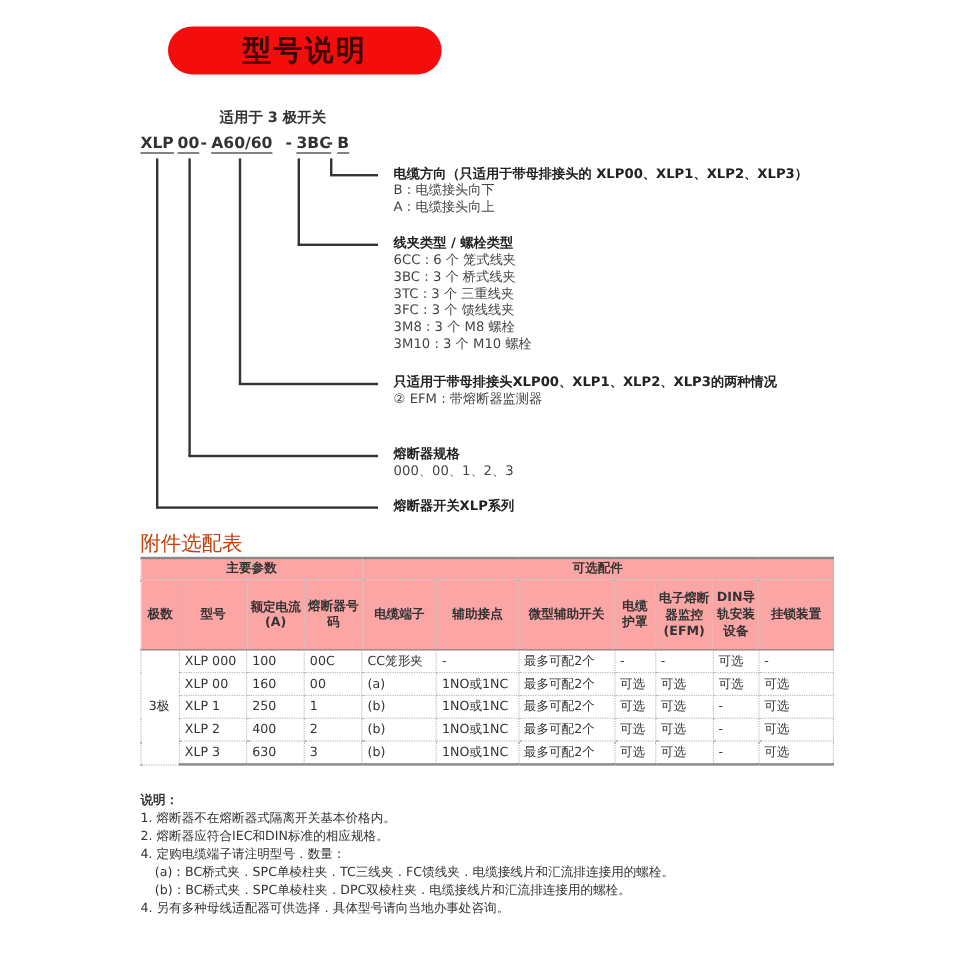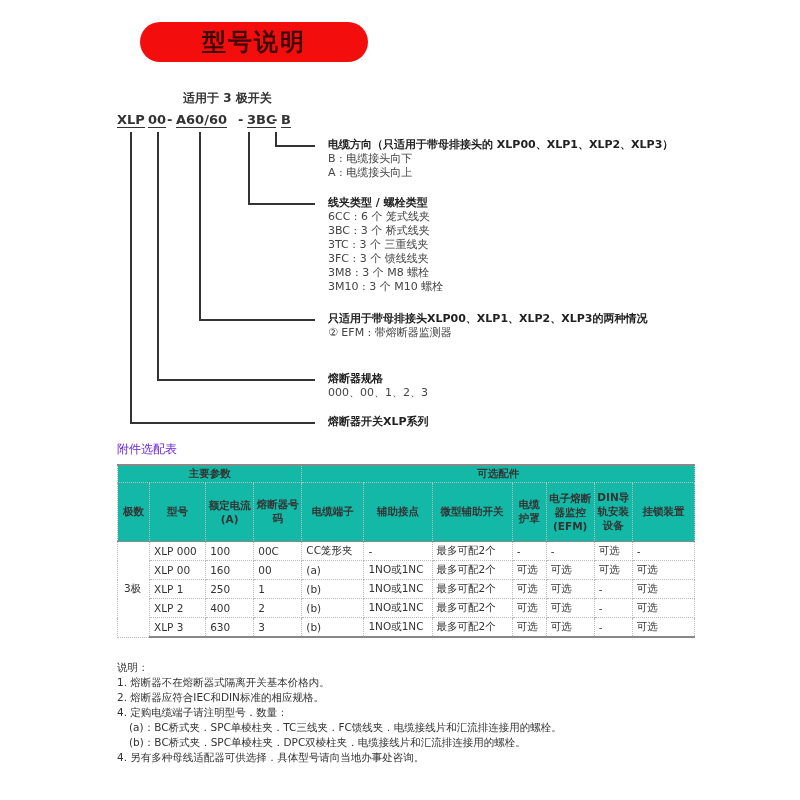--- a/index.html
+++ b/index.html
@@ -8,32 +8,32 @@
   .banner { position:absolute; left:140px; top:22px; width:228px; height:40px;
             background:#f40d0d; border-radius:20px; display:flex; align-items:center; justify-content:center; }
   .banner span { color:#3a0606; font-size:24px; font-weight:bold; letter-spacing:2px; }
   .subtitle { position:absolute; left:183px; top:90px; font-size:12px; font-weight:bold; color:#333; }
   .code { position:absolute; top:112px; font-size:13px; font-weight:bold; color:#333; }
   .code u { text-decoration:none; border-bottom:1.5px solid #333; padding-bottom:0px; }
   .ln { position:absolute; background:#333; }
   .desc { position:absolute; font-size:11px; line-height:14px; color:#444; }
   .desc .h { font-weight:bold; color:#222; }
   .row { white-space:nowrap; }
-  .tbl-title { position:absolute; left:117px; top:441px; font-size:12px; color:#6d28d9; }
+  .tbl-title { position:absolute; left:117px; top:441px; font-size:17px; color:#c2410c; }
   table.acc { position:absolute; left:117px; top:464px; width:578px; border-collapse:collapse;
               font-size:10.5px; color:#333; }
   table.acc th, table.acc td { border:1px dotted #bbb; text-align:center; padding:0 2px; }
-  table.acc thead th { background:#14b8a6; font-weight:bold; color:#333; }
+  table.acc thead th { background:#fca5a5; font-weight:bold; color:#333; }
   table.acc thead tr.top th { height:16px; border-top:2px solid #888; }
   table.acc thead tr.sub th { height:58px; border-bottom:1.5px solid #888; }
   table.acc tbody td { height:18px; text-align:left; padding-left:4px; }
   table.acc tbody td.c { text-align:center; padding-left:0; }
   table.acc tbody tr:last-child td { border-bottom:2px solid #888; }
   .notes { position:absolute; left:117px; top:660px; font-size:10.5px; line-height:15px; color:#333; }
-  .notes .t { font-weight:normal; }
+  .notes .t { font-weight:bold; }
   .notes .ind { padding-left:12px; }
 </style>
 </head>
 <body>
 
 <div class="banner">
   <span>型号说明</span>
 </div>
 
 <div class="subtitle">适用于 3 极开关</div>

